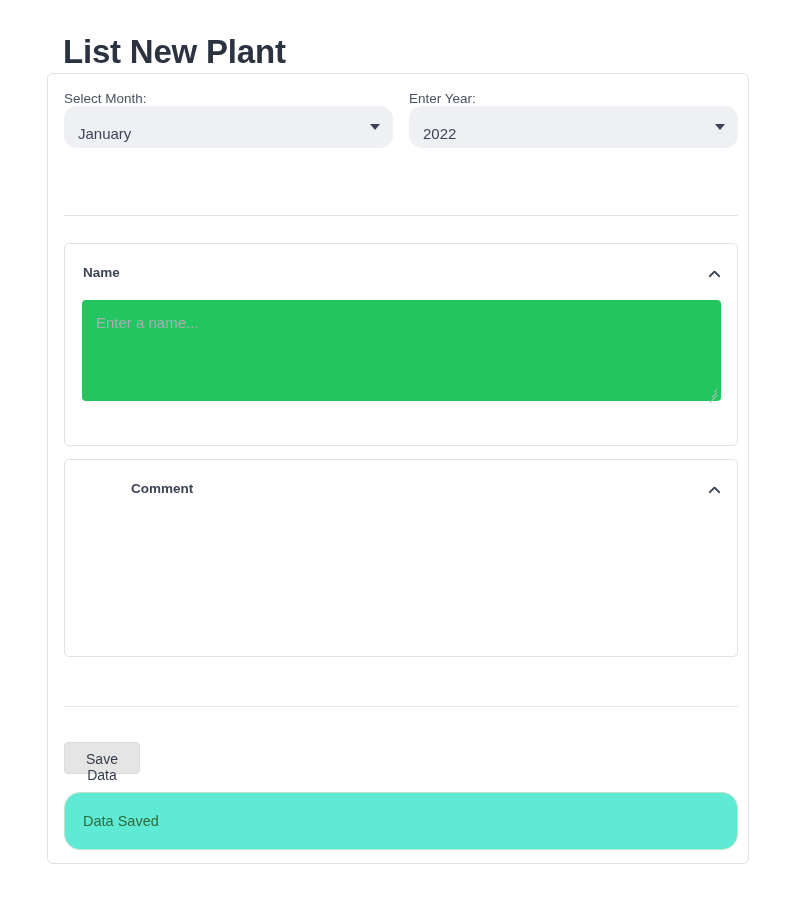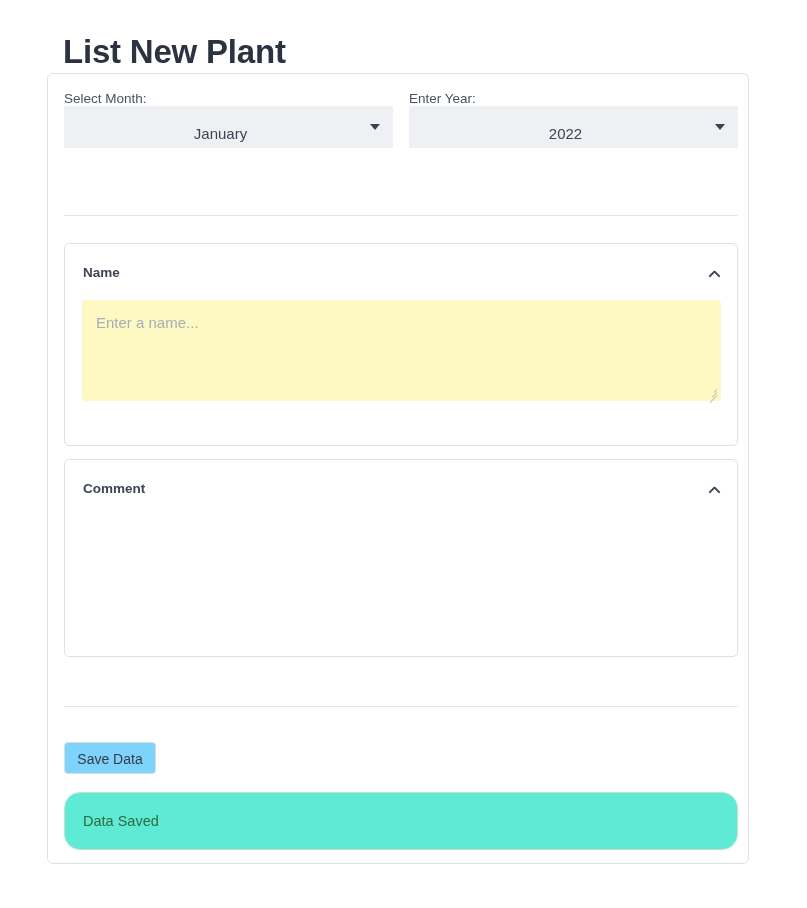--- a/index.html
+++ b/index.html
@@ -57,26 +57,25 @@
   .selector-label {
     font-size: 13.5px;
     color: #4a5160;
     display: block;
   }
   .select-box {
     position: relative;
     height: 42px;
     background: #eef0f4;
     border: none;
-    border-radius: 1px;
+    border-radius: 13px;
     display: flex;
     align-items: center;
     padding: 12px 30px 0 14px;
     cursor: pointer;
-    justify-content: center;
   }
   .select-group-a .select-box { width: 329px; }
   .select-group-b .select-box { width: 329px; }
   .select-value {
     font-size: 15px;
     color: #3d4455;
   }
   .caret-down {
     position: absolute;
     right: 13px;
@@ -105,21 +104,21 @@
   
   .accordion {
     position: absolute;
     left: 16px;
     width: 674px;
     background: #ffffff;
     border: 1px solid #dfe1e5;
     border-radius: 5px;
   }
   .accordion-name { top: 169px; height: 203px; }
-  .accordion-comment { top: 385px; height: 198px; }
+  .accordion-comment { top: 385px; height: 198px; padding-left: 48px; }
 
   .accordion-header {
     position: relative;
     height: 56px;
     display: flex;
     align-items: center;
     padding: 0 18px 0 18px;
     cursor: pointer;
     font-weight: bold;
   }
@@ -146,21 +145,21 @@
   }
   .chevron-up::before { left: -1px; transform: rotate(-45deg); }
   .chevron-up::after  { left: 4px;  transform: rotate(45deg); }
 
   .accordion-body {
     padding: 0 17px;
   }
   .field-textarea {
     position: relative;
     width: 639px;
-    background: #fef9c3;
+    background: #22c55e;
     border: none;
     border-radius: 4px;
     font-family: "Liberation Sans", sans-serif;
     font-size: 15px;
     color: #3d4455;
     padding: 14px 14px;
     resize: none;
     outline: none;
     display: block;
   }
@@ -188,23 +187,23 @@
   }
   .resize-grip span:nth-child(1) { bottom: 2px;  width: 10px; }
   .resize-grip span:nth-child(2) { bottom: 5px;  width: 7px; }
   .resize-grip span:nth-child(3) { bottom: 8px;  width: 4px; }
 
   
   .save-button {
     position: absolute;
     left: 16px;
     top: 668px;
-    width: 92px;
+    width: 76px;
     height: 32px;
-    background: #7dd3fc;
+    background: #e5e5e5;
     border: 1px solid #d9dce1;
     border-radius: 4px;
     font-family: "Liberation Sans", sans-serif;
     font-size: 14px;
     color: #343b4a;
     cursor: pointer;
     padding: 8px;
   }
 
   

